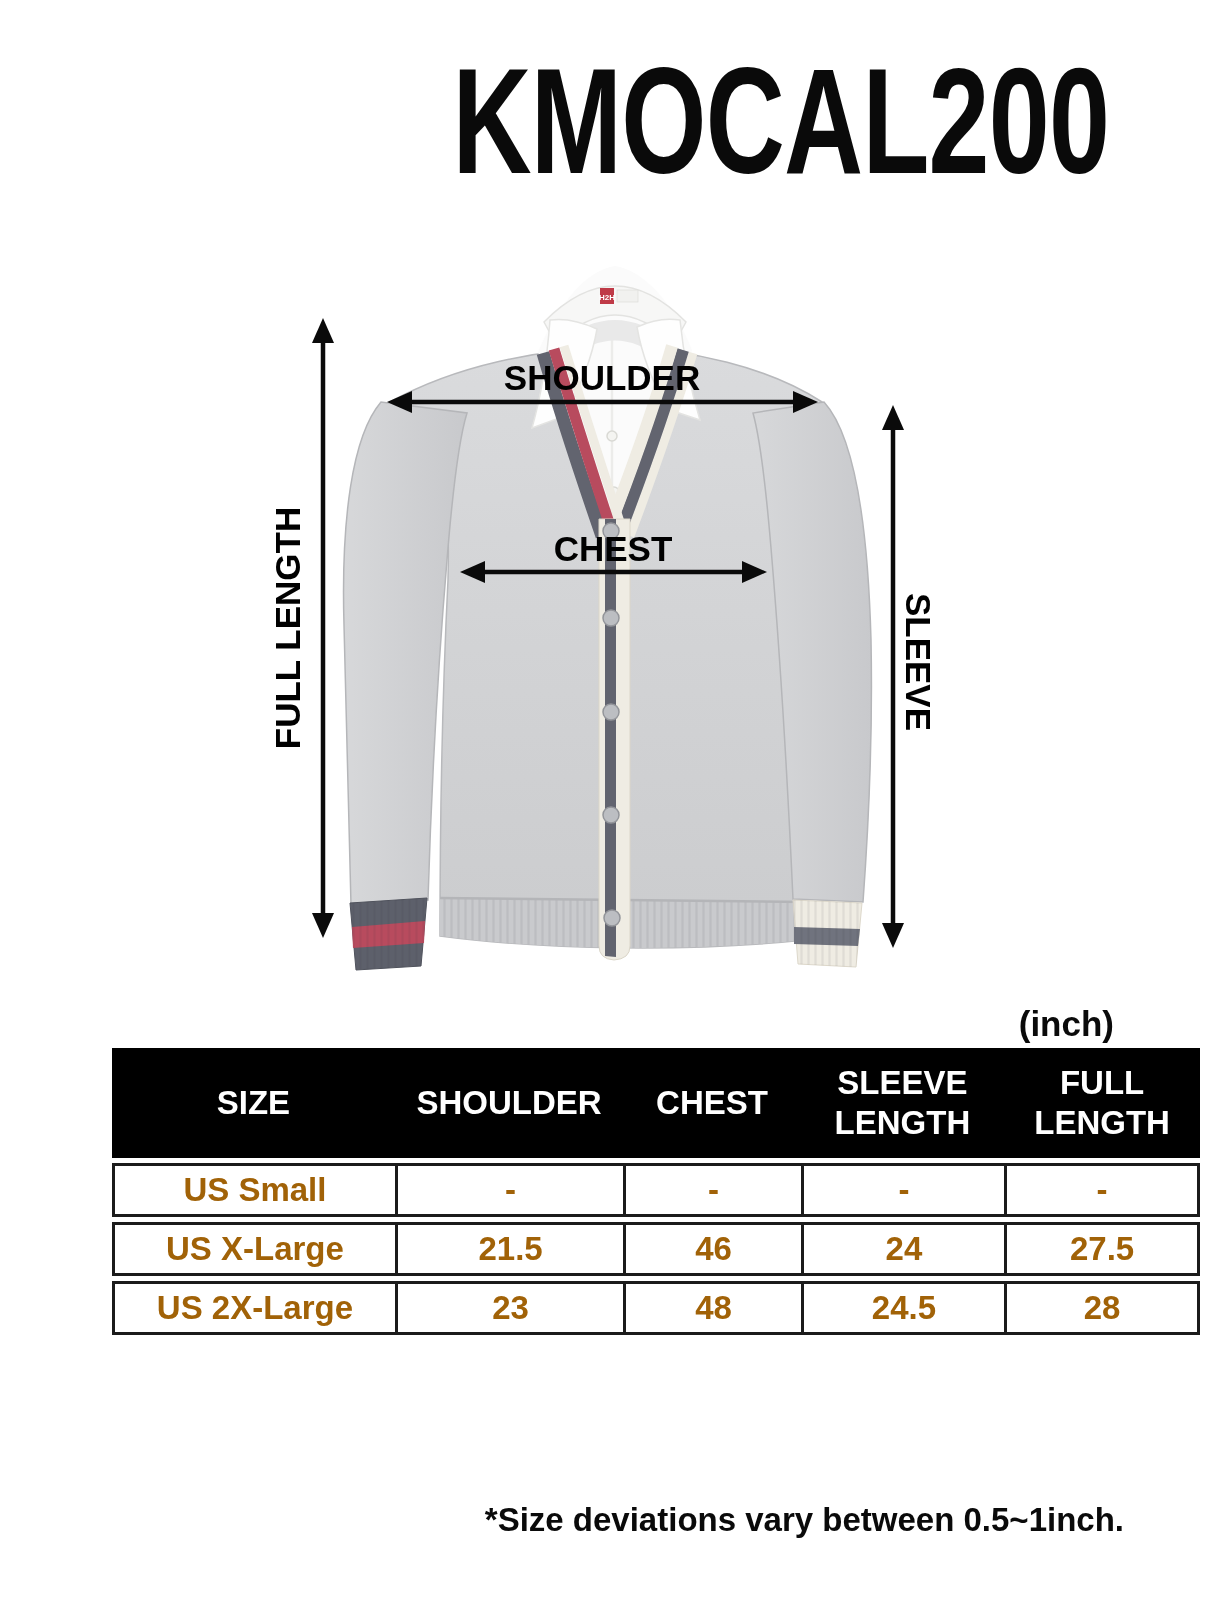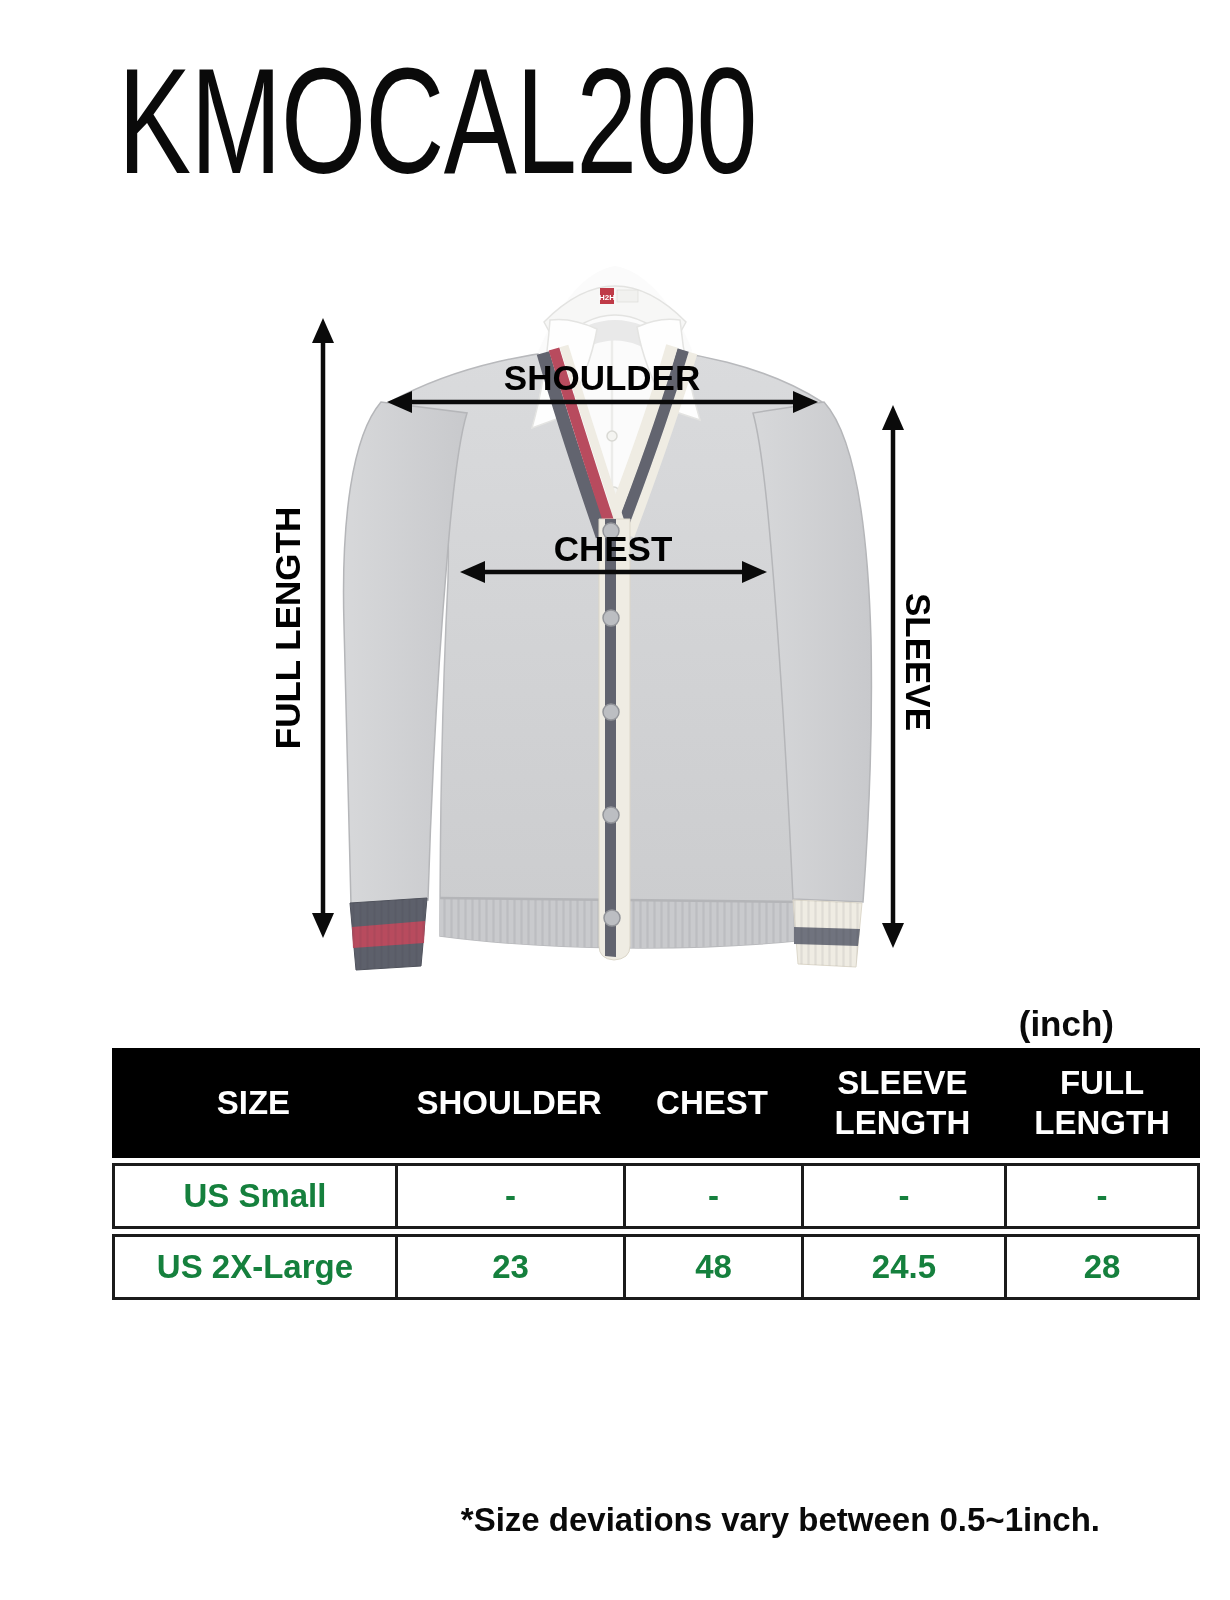--- a/index.html
+++ b/index.html
@@ -2,45 +2,45 @@
 <html><head>
 <meta charset="utf-8">
 <style>
   html,body{margin:0;padding:0;background:#ffffff;}
   .stage{
     position:relative;width:1230px;height:1600px;background:#ffffff;overflow:hidden;
     font-family:"Liberation Sans", sans-serif;color:#0a0a0a;
   }
   .page-title{
     position:absolute;top:46px;left:0;width:1230px;height:150px;
-    text-align:left;font-weight:normal;font-size:150px;line-height:150px;
+    text-align:right;font-weight:bold;font-size:150px;line-height:150px;
     letter-spacing:-1px;white-space:nowrap;
   }
   .page-title .condense{display:inline-block;transform:scaleX(0.73);transform-origin:50% 50%;}
   .diagram-svg{position:absolute;top:0;left:0;}
   .unit-label{
     position:absolute;top:1004px;right:116px;font-weight:bold;font-size:35px;line-height:40px;
   }
   table.size-table{
     position:absolute;left:112px;top:1043px;width:1088px;
     border-collapse:separate;border-spacing:0 5px;
     font-weight:bold;table-layout:fixed;
   }
   table.size-table th{
     background:#000000;color:#ffffff;font-size:33px;line-height:40px;
     height:110px;padding:0;white-space:pre-line;font-weight:bold;vertical-align:middle;
   }
   table.size-table td{
     border-top:3px solid #1b1b1b;border-bottom:3px solid #1b1b1b;border-left:3px solid #1b1b1b;
-    height:44px;font-size:33px;text-align:center;vertical-align:middle;padding:8px;
-    background:#ffffff;color:#15803d;
+    height:44px;font-size:33px;text-align:center;vertical-align:middle;padding:2px;
+    background:#ffffff;color:#a16207;
   }
   table.size-table td:last-child{border-right:3px solid #1b1b1b;}
   .footnote{
-    position:absolute;top:1500px;right:130px;font-weight:bold;font-size:33px;line-height:40px;
+    position:absolute;top:1500px;right:106px;font-weight:bold;font-size:33px;line-height:40px;
   }
   .svg-label{font-family:"Liberation Sans", sans-serif;font-weight:bold;font-size:35px;}
 </style>
 </head>
 <body>
 
 <div class="stage">
 
   <div class="page-title">
     <span class="condense">KMOCAL200</span>
@@ -193,20 +193,27 @@
     </thead>
     <tbody>
       <tr>
         <td>US Small</td>
         <td>-</td>
         <td>-</td>
         <td>-</td>
         <td>-</td>
       </tr>
       <tr>
+        <td>US X-Large</td>
+        <td>21.5</td>
+        <td>46</td>
+        <td>24</td>
+        <td>27.5</td>
+      </tr>
+      <tr>
         <td>US 2X-Large</td>
         <td>23</td>
         <td>48</td>
         <td>24.5</td>
         <td>28</td>
       </tr>
     </tbody>
   </table>
 
   <div class="footnote">*Size deviations vary between 0.5~1inch.</div>

